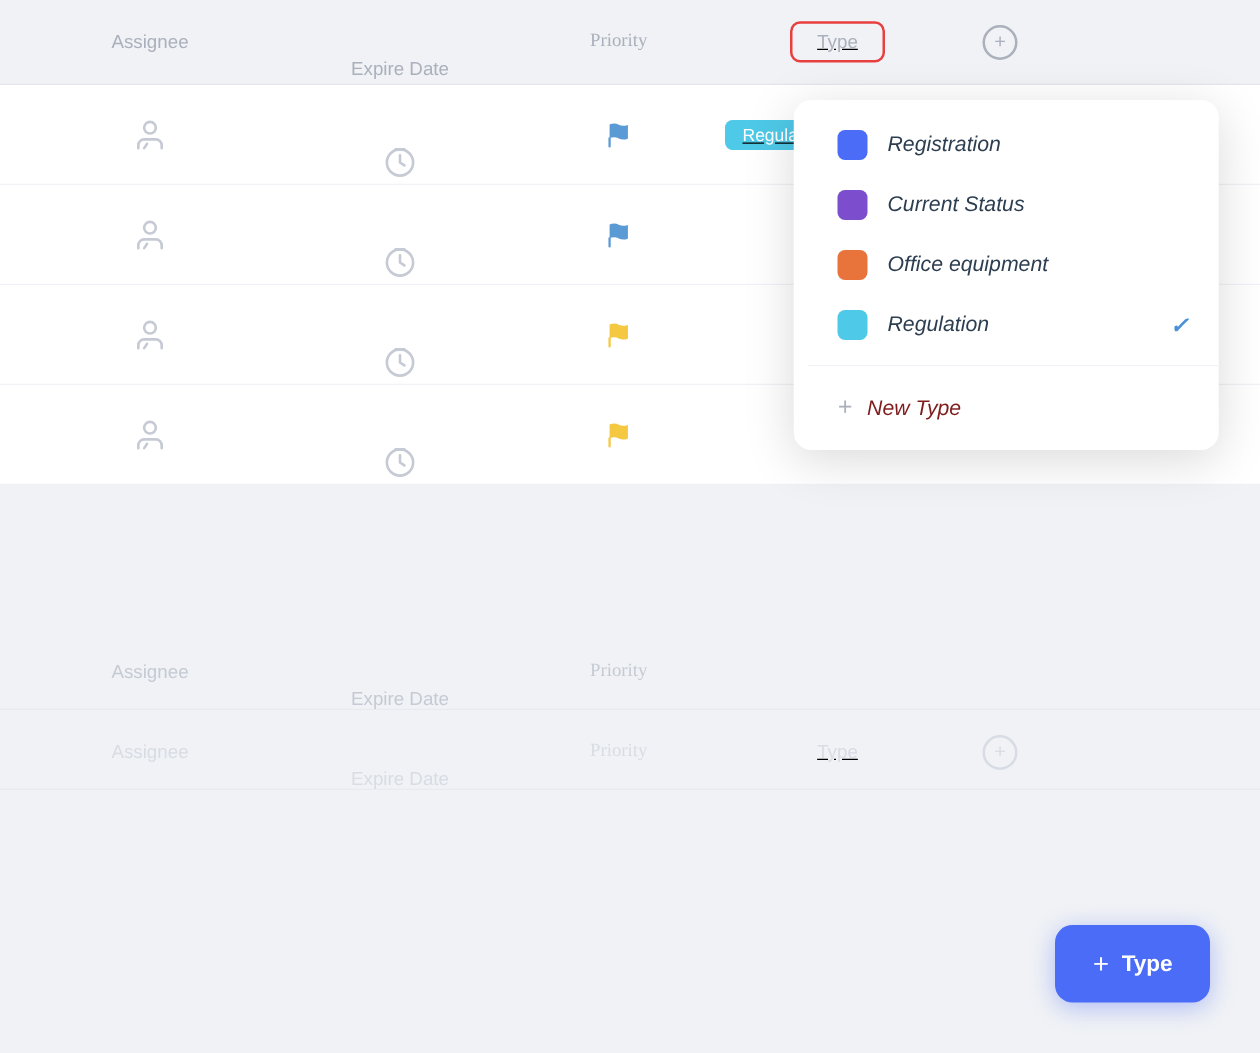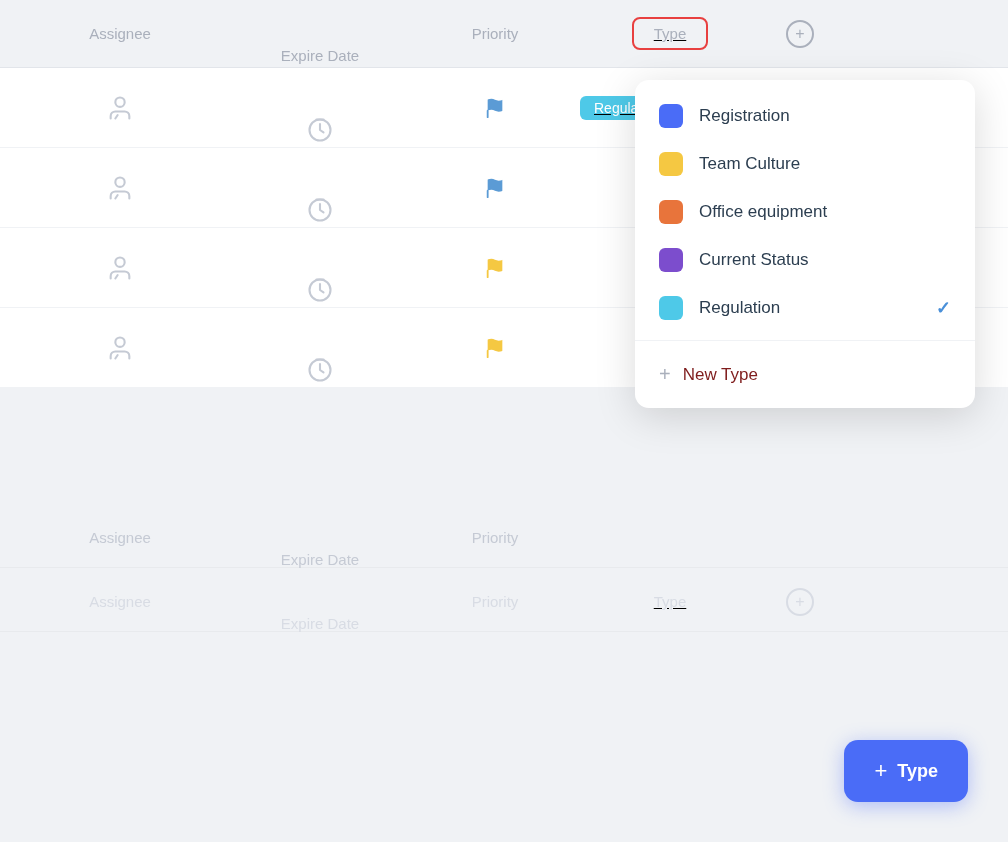--- a/index.html
+++ b/index.html
@@ -24,21 +24,21 @@
       display: flex;
       align-items: center;
       background: #f0f2f5;
       border-bottom: 1px solid #e2e5ea;
       height: 68px;
       padding: 0 20px;
     }
 
     .col-assignee { flex: 0 0 200px; text-align: center; }
     .col-expire { flex: 0 0 200px; text-align: center; margin-top: 44px; }
-    .col-priority { flex: 0 0 150px; text-align: center; }
+    .col-priority { flex: 0 0 150px; text-align: center; font-family: Liberation Serif, serif; }
     .col-type { flex: 0 0 200px; text-align: center; position: relative; text-decoration: underline; }
     .col-add { flex: 0 0 60px; text-align: center; }
 
     .header-label {
       color: #aab0bc;
       font-size: 15px;
       font-weight: 400;
     }
 
     .type-header-box {
@@ -118,21 +118,22 @@
       left: 635px;
       width: 340px;
       background: white;
       border-radius: 14px;
       box-shadow: 0 8px 40px rgba(0,0,0,0.15);
       z-index: 100;
       overflow: hidden;
     }
 
     .dropdown-items {
-      padding: 12px 0 4px 0;
+      padding: 12px 0 4px 11px;
+      font-style: italic;
     }
 
     .dropdown-item {
       display: flex;
       align-items: center;
       padding: 12px 24px;
       cursor: pointer;
       gap: 16px;
     }
 
@@ -390,33 +391,29 @@
   </div>
 
   <div class="dropdown-menu">
     <div class="dropdown-items">
 
       <div class="dropdown-item">
         <div class="color-dot dot-blue"></div>
         <span class="dropdown-item-label">Registration</span>
       </div>
 
+
       <div class="dropdown-item">
-        <div class="color-dot dot-yellow"></div>
-        <span class="dropdown-item-label">Team Culture</span>
+        <div class="color-dot dot-purple"></div>
+        <span class="dropdown-item-label">Current Status</span>
       </div>
 
       <div class="dropdown-item">
         <div class="color-dot dot-orange"></div>
         <span class="dropdown-item-label">Office equipment</span>
-      </div>
-
-      <div class="dropdown-item">
-        <div class="color-dot dot-purple"></div>
-        <span class="dropdown-item-label">Current Status</span>
       </div>
 
       <div class="dropdown-item">
         <div class="color-dot dot-cyan"></div>
         <span class="dropdown-item-label">Regulation</span>
         <span class="check-icon">✓</span>
       </div>
 
       <div class="dropdown-divider"></div>
 

